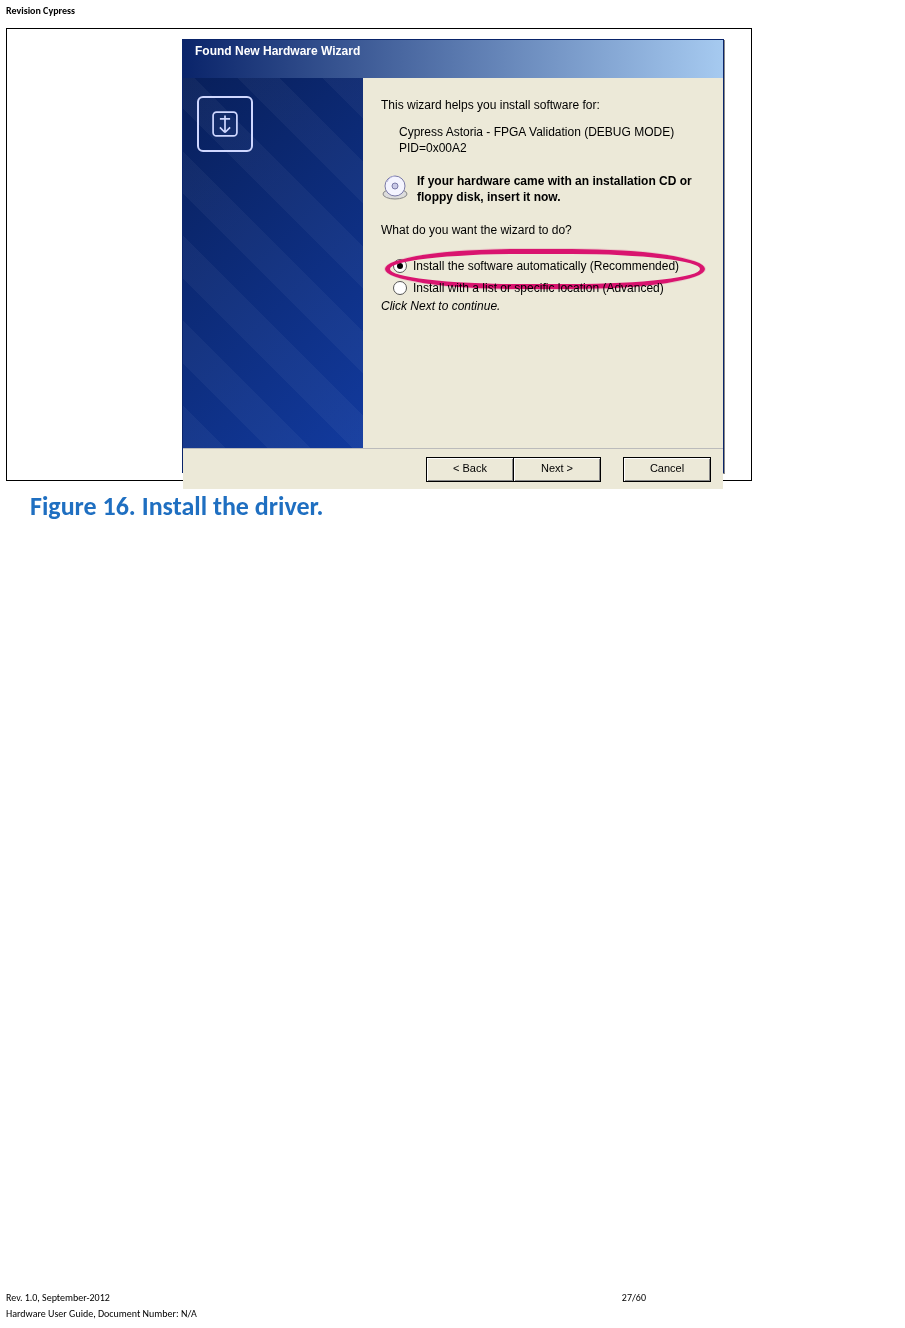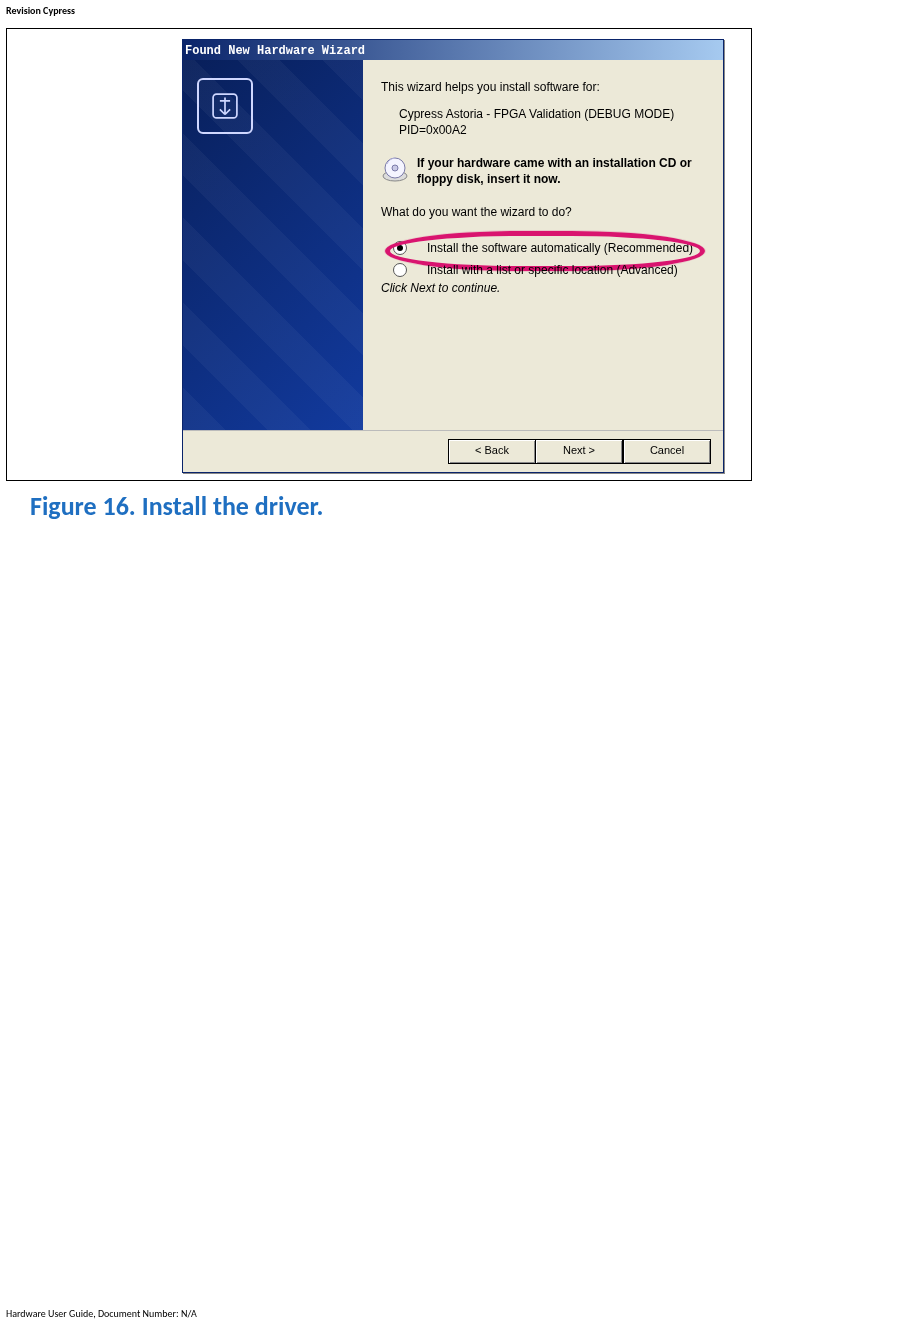--- a/index.html
+++ b/index.html
@@ -40,28 +40,27 @@
     left: 175px;
     width: 540px;
     height: 432px;
     border: 1px solid #0a246a;
     background: #ece9d8; 
     box-shadow: 1px 1px 0 #888;
     font-family: Tahoma, "MS Sans Serif", Arial, sans-serif;
     font-size: 12px;
   }
   .titlebar {
-    height: 20px;
+    height: 38px;
     background: linear-gradient(to right, #0a246a 0%, #a6caf0 100%);
     color: #fff;
     font-weight: bold;
     font-size: 12px;
     line-height: 22px;
-    padding-left: 2px;
-    font-family: Liberation Mono, monospace;
+    padding-left: 12px;
   }
   .wizard-body {
     display: flex;
     height: 370px;
   }
   .side-graphic {
     width: 180px;
     background: #0a246a;
     position: relative;
     flex: 0 0 180px;
@@ -113,21 +112,21 @@
     line-height: 1.3;
   }
   .prompt { margin-bottom: 18px; }
   .options {
     position: relative;
     margin-left: 12px;
   }
   .opt-row {
     display: flex;
     align-items: center;
-    gap: 20px;
+    gap: 6px;
     height: 22px;
     position: relative;
   }
   .radio {
     width: 12px; height: 12px;
     border: 1px solid #555;
     border-radius: 50%;
     background: #fff;
     display: inline-flex;
     align-items: center;
@@ -153,21 +152,21 @@
     pointer-events: none;
   }
   .continue { margin-top: 24px; font-style: italic; }
   .button-bar {
     height: 40px;
     border-top: 1px solid #bbb;
     display: flex;
     justify-content: flex-end;
     align-items: center;
     padding-right: 12px;
-    gap: 0;
+    gap: 22px;
     background: #ece9d8;
   }
   .btn-pair {
     display: flex;
   }
   .win-btn {
     min-width: 74px;
     height: 23px;
     font-family: Tahoma, Arial, sans-serif;
     font-size: 11px;
@@ -269,16 +268,20 @@
           <div class="win-btn">Next &gt;</div>
         </div>
         <div class="win-btn">Cancel</div>
       </div>
     </div>
   </div>
 
   <div class="caption">Figure 16. Install the driver.</div>
 
   <div class="footer">
+    <div class="footer-row1">
+      <span>Rev. 1.0, September-2012</span>
+      <span>27/60</span>
+    </div>
     <div>Hardware User Guide, Document Number: N/A</div>
   </div>
 
 </div>
 
 </body></html>

